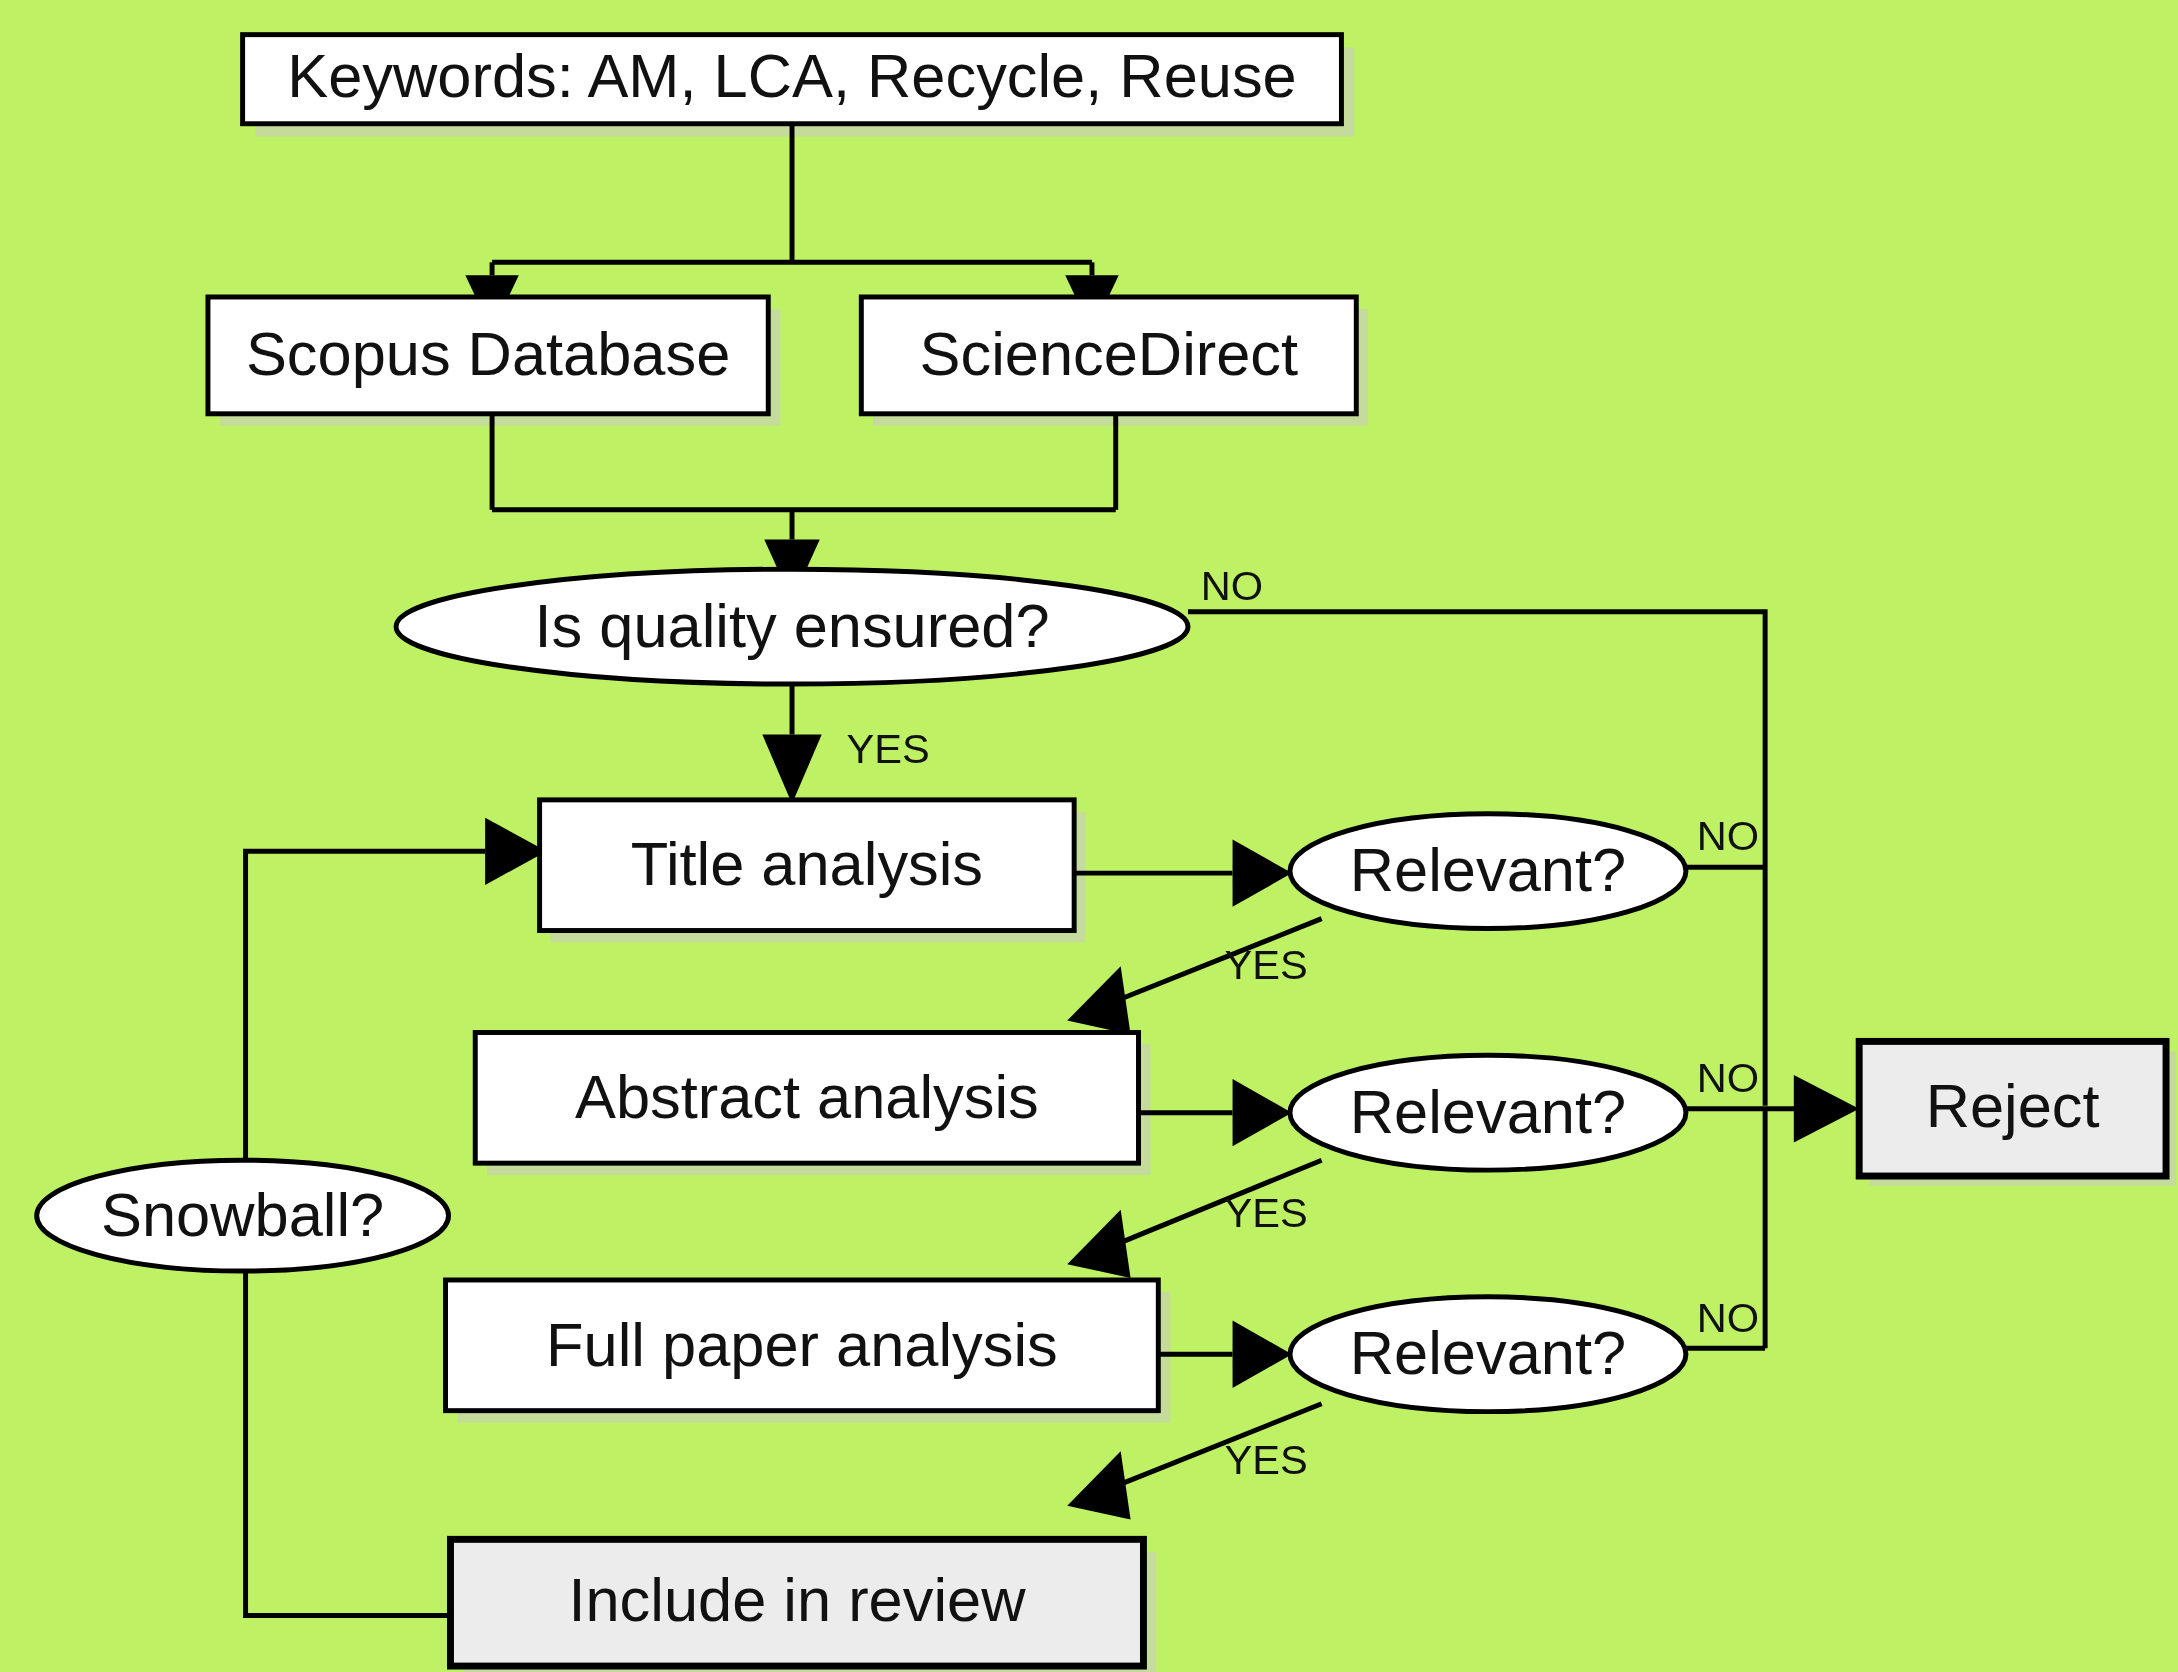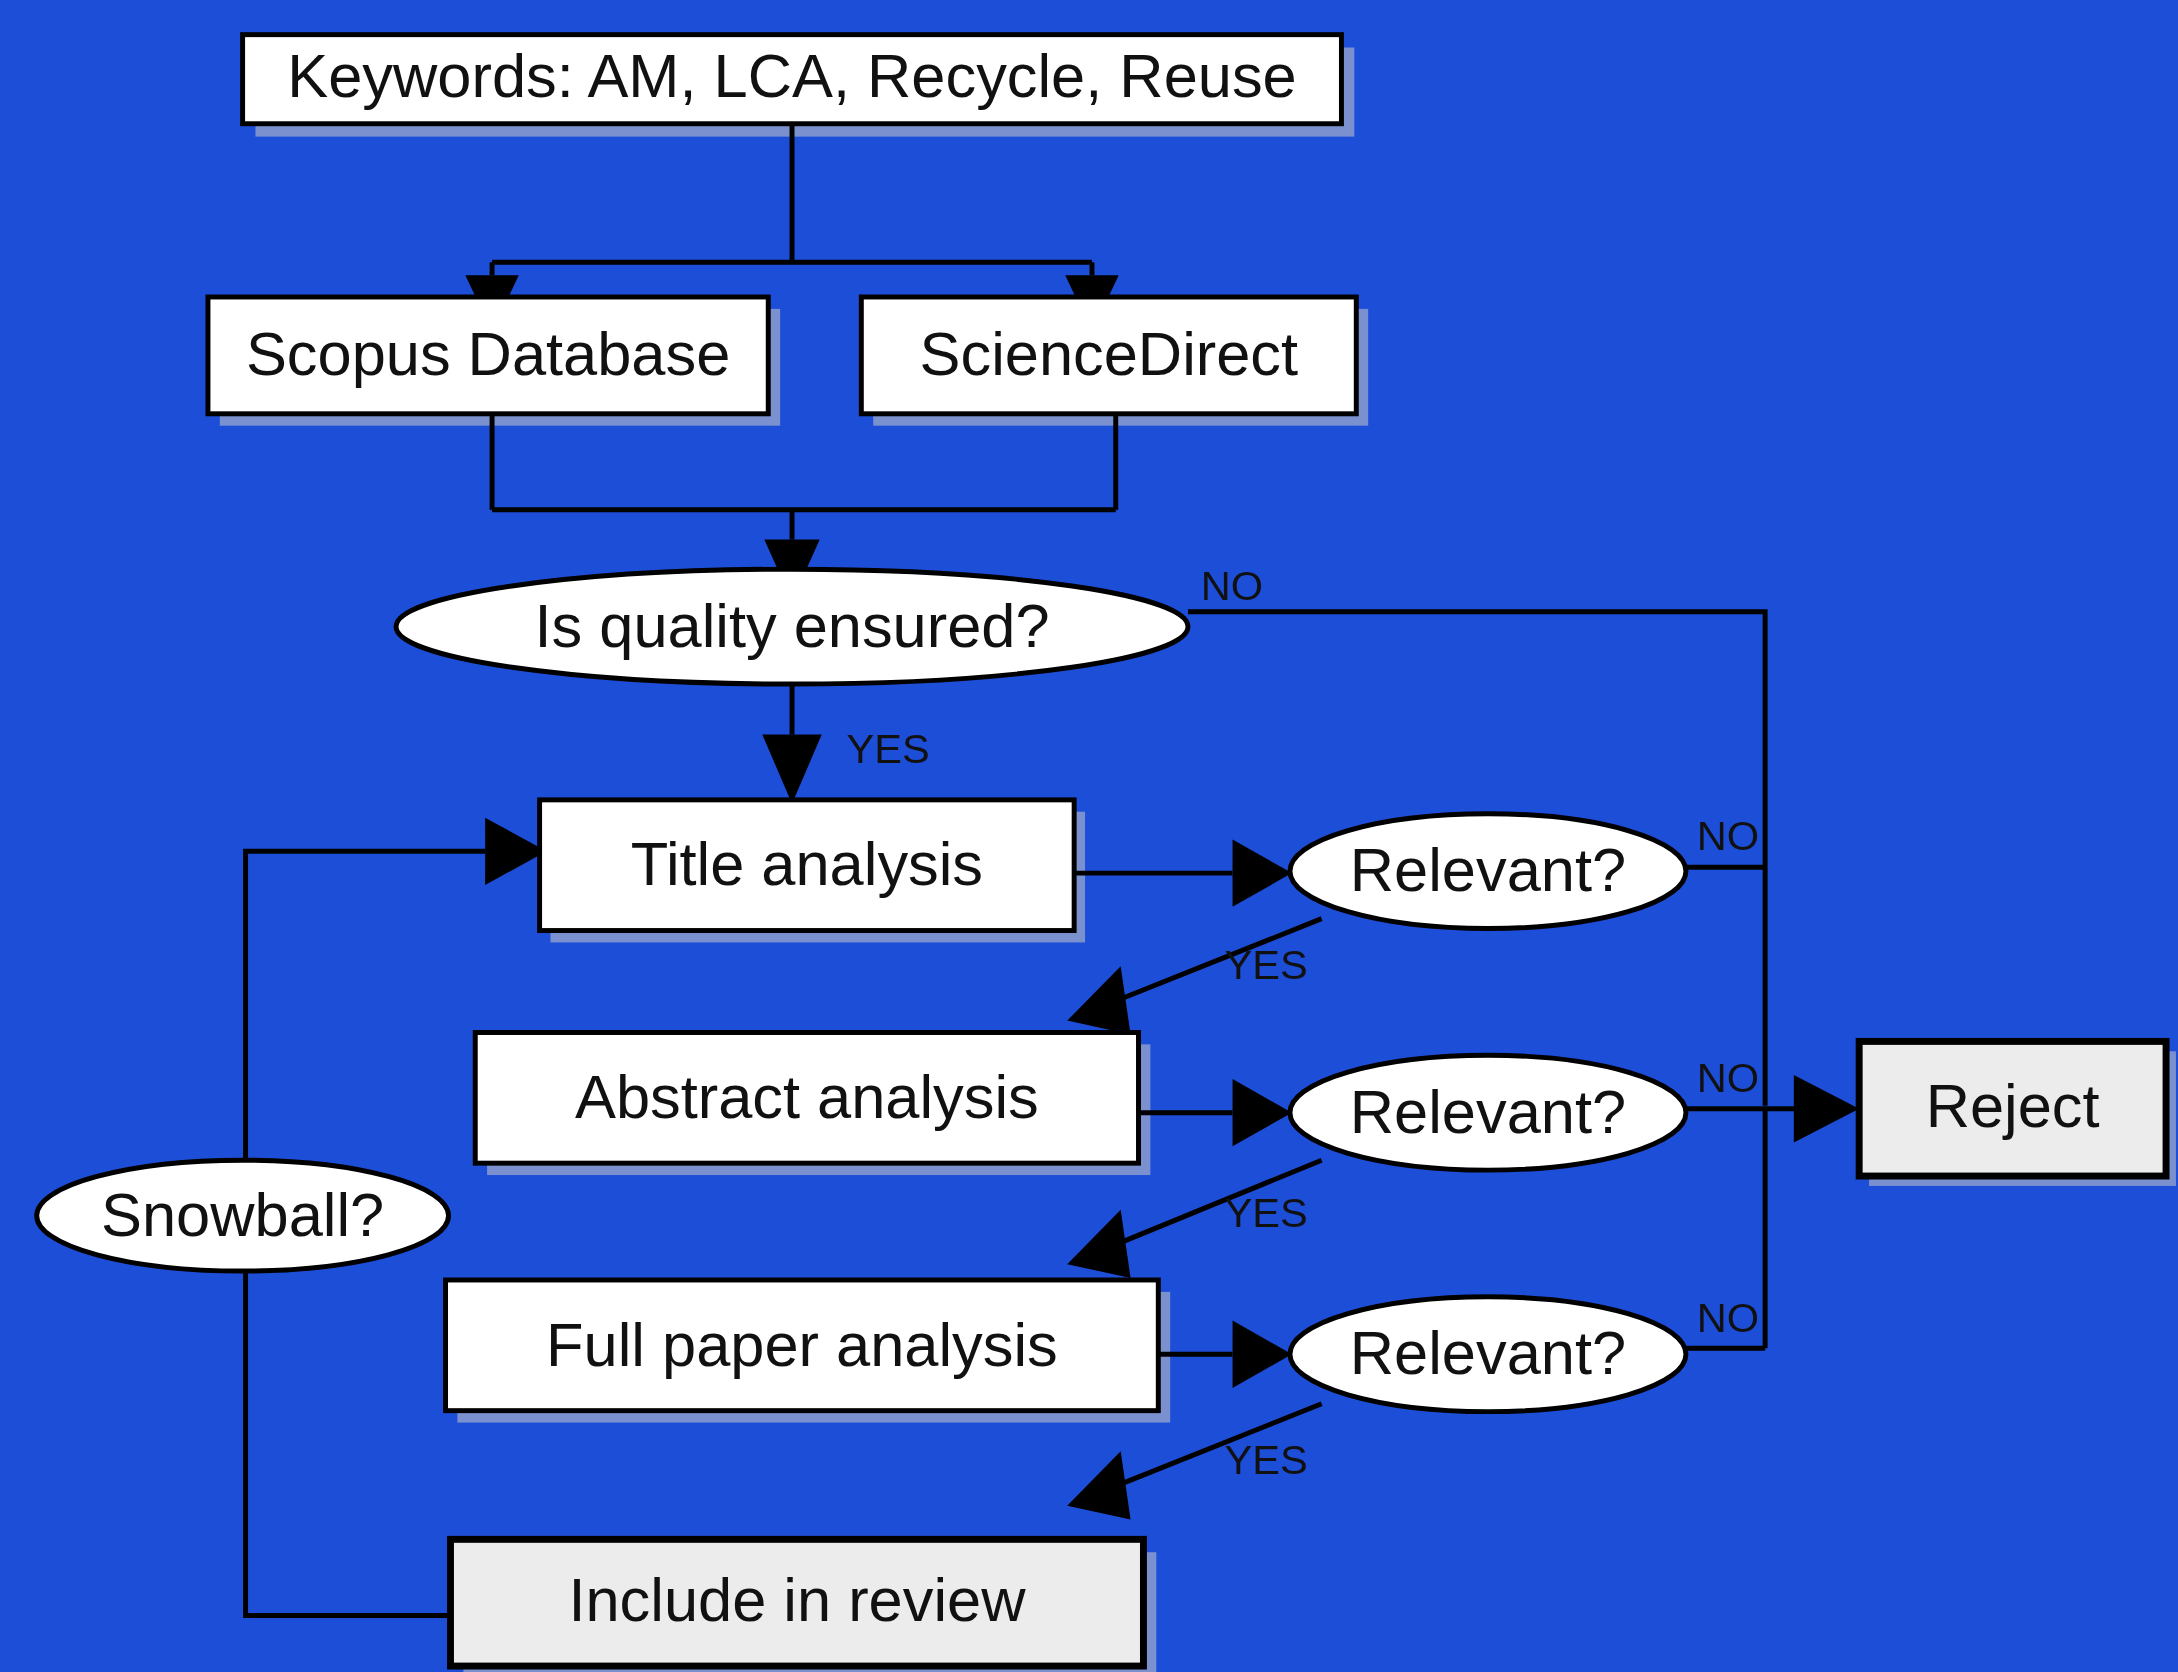--- a/index.html
+++ b/index.html
@@ -10,21 +10,21 @@
   body {
     width: 2178px;
     height: 1672px;
     font-family: "Liberation Sans", sans-serif;
     overflow: hidden;
   }
   #flow-root {
     position: relative;
     width: 2178px;
     height: 1672px;
-    background: #1d4ed8;
+    background: #bef264;
   }
   svg#flowchart {
     display: block;
     width: 2178px;
     height: 1672px;
   }
   .node-box {
     fill: #ffffff;
     stroke: #000000;
     stroke-width: 5;

